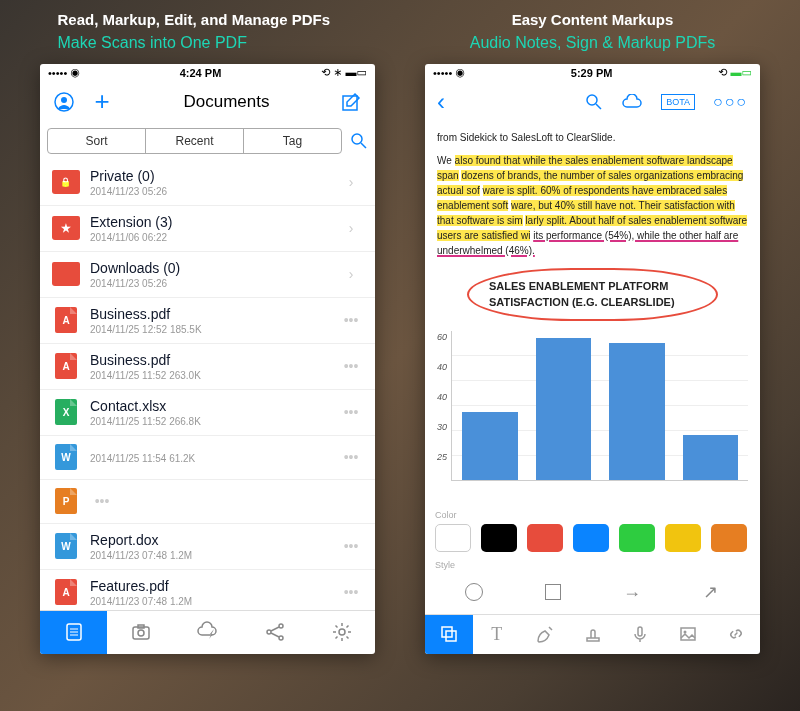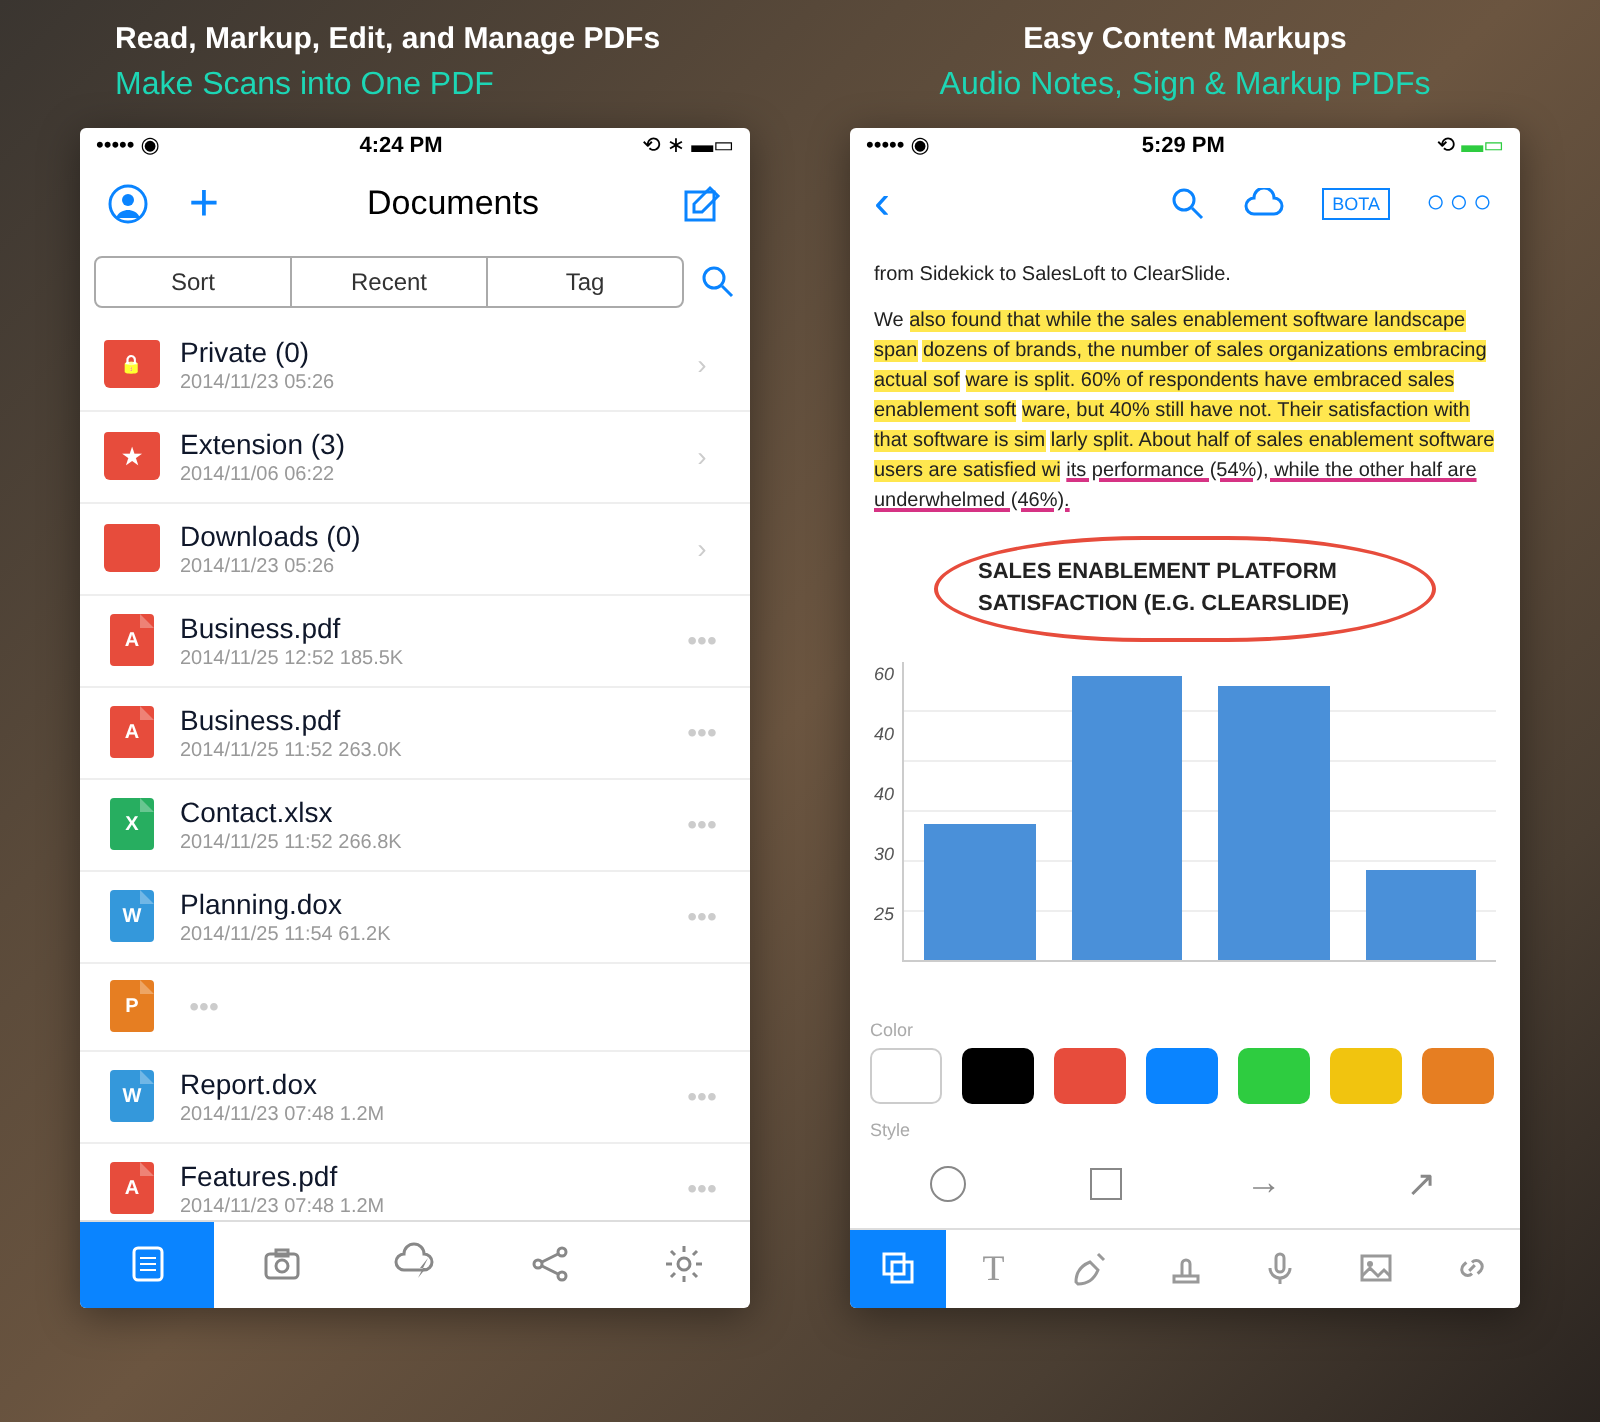--- a/index.html
+++ b/index.html
@@ -176,21 +176,20 @@
               <div class="row-name">Contact.xlsx</div>
               <div class="row-meta">2014/11/25 11:52   266.8K</div>
             </div>
             <div class="row-act">•••</div>
           </div>
           <div class="row">
             <div class="row-icon">
               <div class="file-icon file-doc">W</div>
             </div>
             <div class="row-text">
-              <div class="row-name">Planning.dox</div>
               <div class="row-meta">2014/11/25 11:54   61.2K</div>
             </div>
             <div class="row-act">•••</div>
           </div>
           <div class="row">
             <div class="row-icon">
               <div class="file-icon file-ppt">P</div>
             </div>
             <div class="row-act">•••</div>
           </div>

